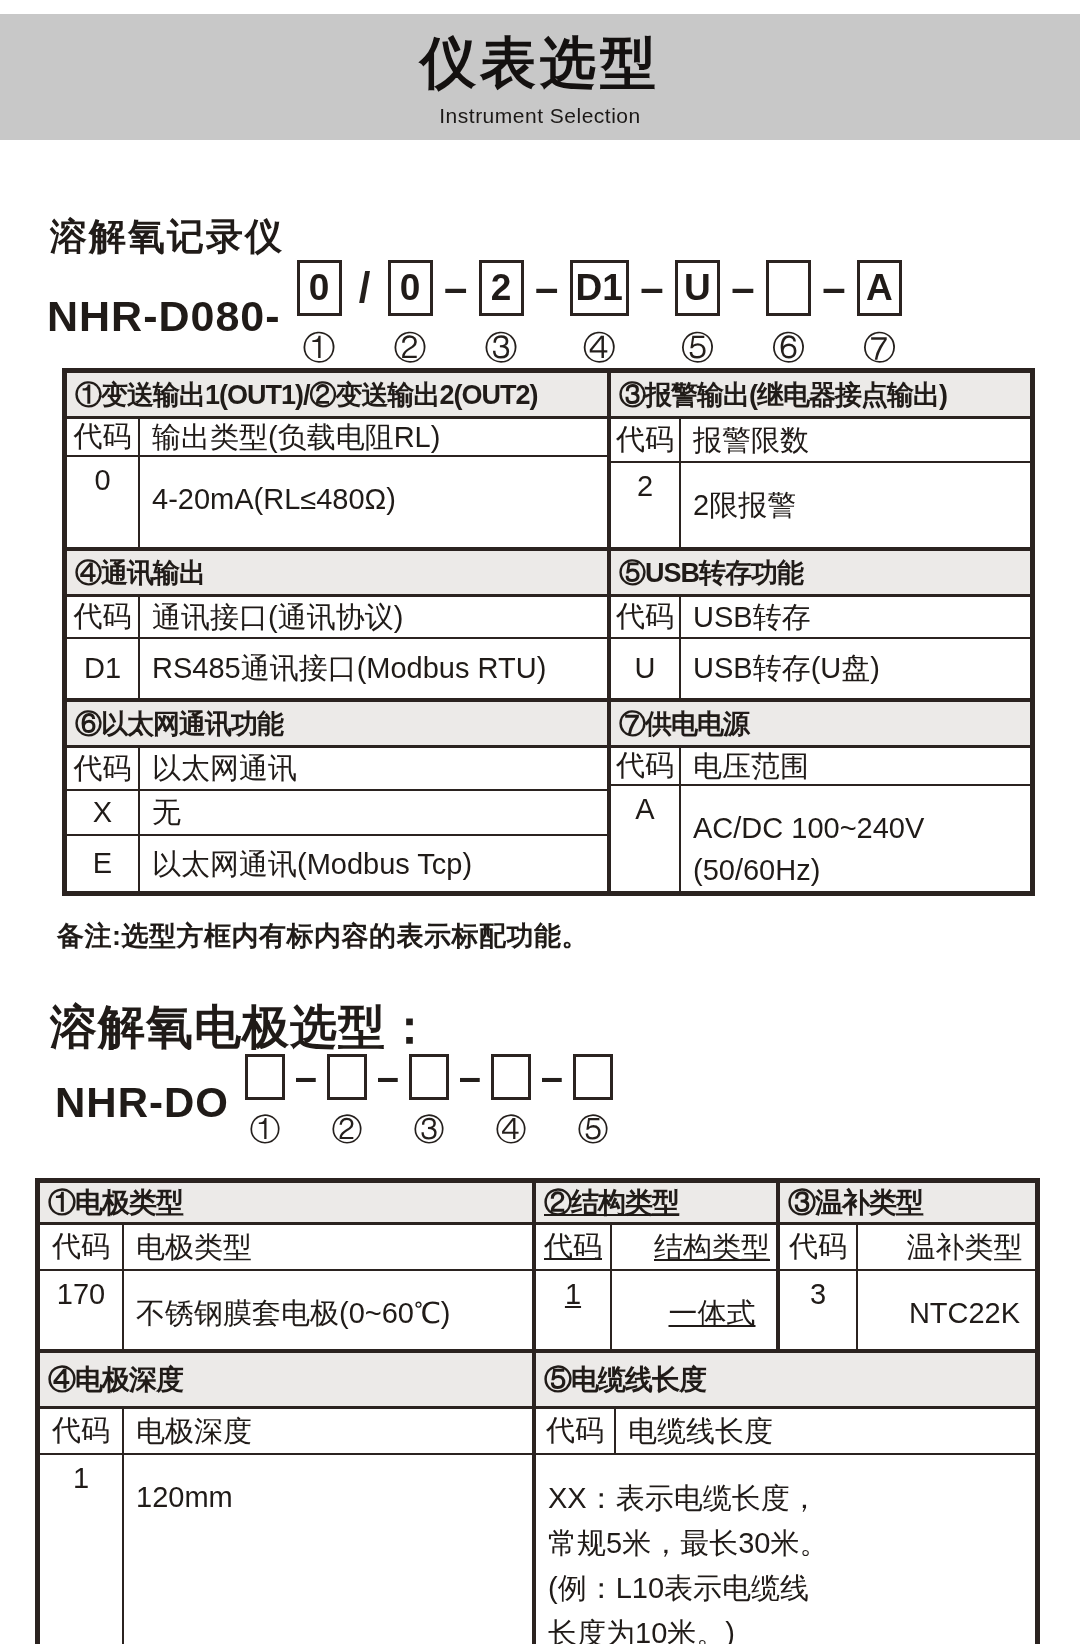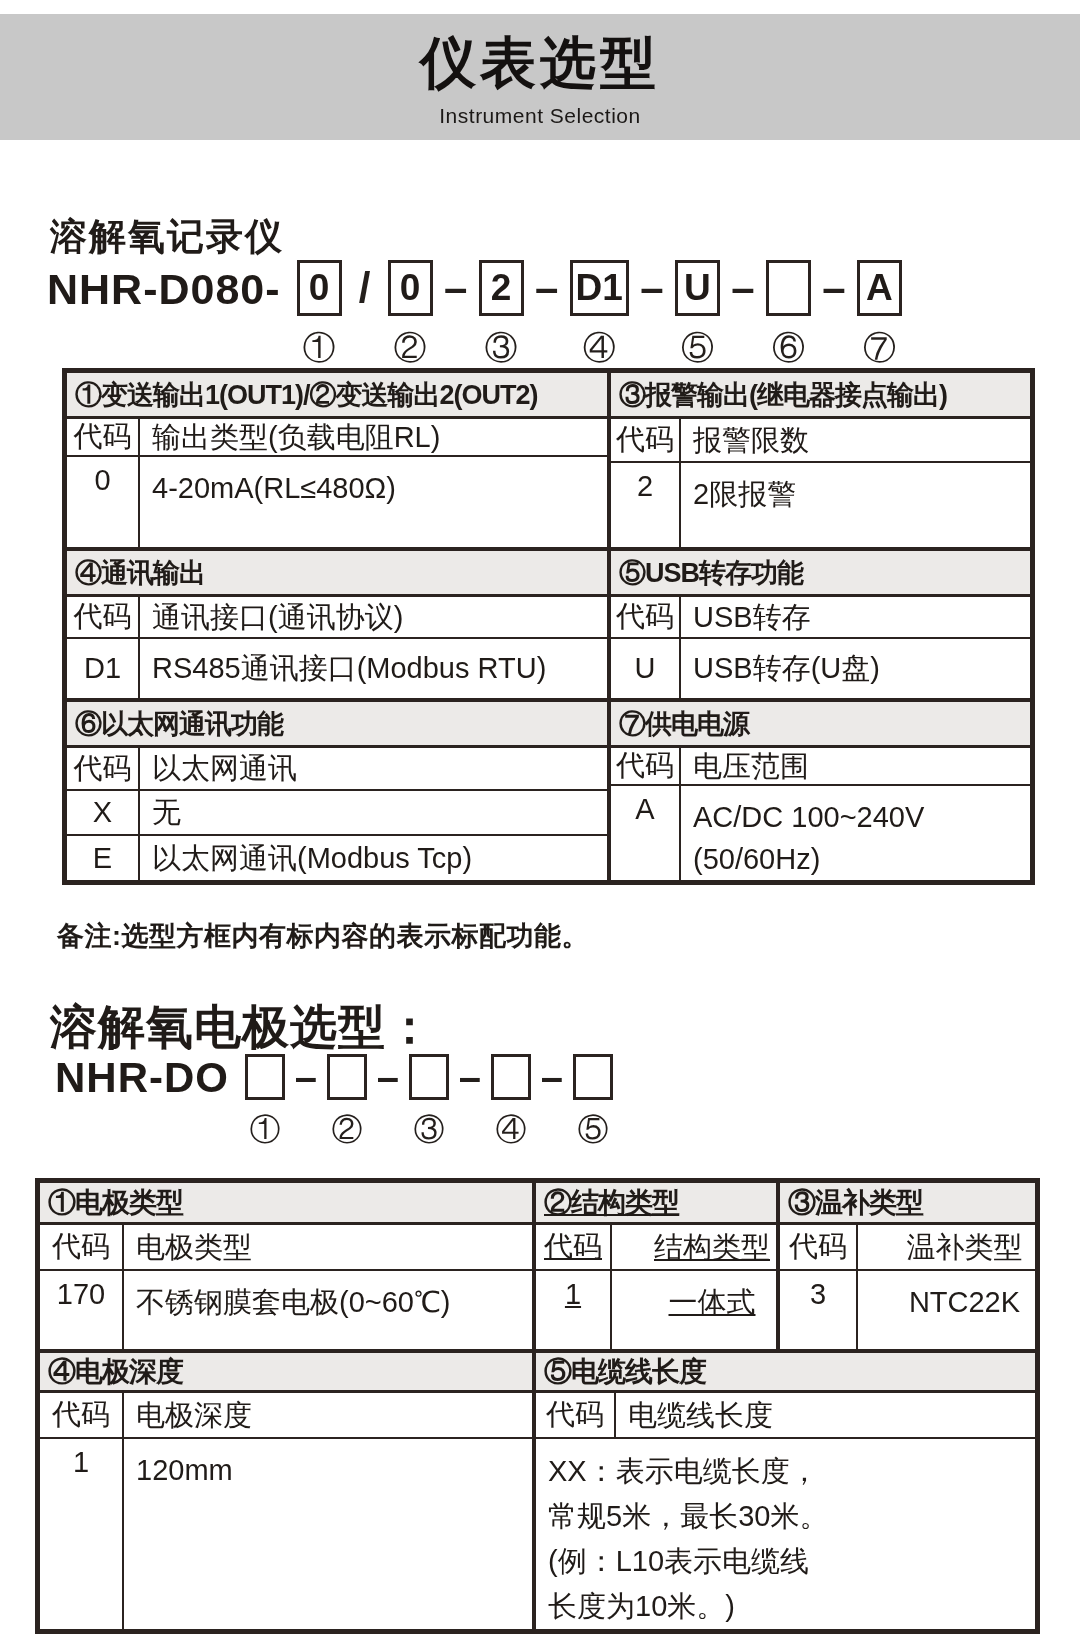--- a/index.html
+++ b/index.html
@@ -16,21 +16,21 @@
   .banner {
     position:absolute; left:0; top:14px; width:1080px; height:126px;
     background:#c8c8c8; text-align:center;
   }
   .banner-title { padding-top:12px; font-size:56px; font-weight:700; letter-spacing:4px; color:#141110; }
   .banner-sub   { font-size:21px; color:#1b1816; margin-top:2px; letter-spacing:0.5px; }
 
   
   .rec-title { position:absolute; left:50px; top:212px; font-size:37px; font-weight:600; letter-spacing:2px; }
 
-  .model-row { position:absolute; display:flex; align-items:flex-start; }
+  .model-row { position:absolute; display:flex; align-items:center; }
   .m1 { left:47px; top:260px; }
   .m2 { left:55px; top:1054px; }
   .model-prefix { font-weight:700; letter-spacing:1px; margin-right:16px; }
   .m1 .model-prefix { font-size:43px; line-height:58px; }
   .m2 .model-prefix { font-size:42px; line-height:48px; }
   .seg { display:flex; }
   .seg-sep { text-align:center; font-weight:900; color:#241f1c; }
   .m1 .seg-sep { width:46px; line-height:56px; font-size:42px; }
   .m2 .seg-sep { width:42px; line-height:46px; font-size:40px; }
   .seg-col { display:flex; flex-direction:column; align-items:center; }
@@ -58,21 +58,21 @@
   .ccell {
     border-right:2px solid #2b2320; flex-shrink:0;
     display:flex; align-items:center; justify-content:center;
   }
   .dcell {
     flex:1; display:flex; align-items:center; padding-left:12px;
     white-space:pre-line; line-height:1.45;
   }
   .center { justify-content:center; padding-left:0;margin-left:36px; }
   .va-top .ccell { align-items:flex-start; padding-top:7px; }
-  .va-top .dcell { align-items:flex-start; padding-top:10px; }
+  .va-top .dcell { align-items:flex-start; padding-top:21px; }
   .grow { flex:1 1 auto; }.h38{height:38px}.h42{height:42px}.h43{height:43px}
   .h44{height:44px}.h45{height:45px}.h59{min-height:59px}
   .h78{min-height:78px}.h90{min-height:90px}.h170{min-height:170px}
 
   
   .t1 { left:62px; top:368px; width:973px; }
   .t1 .hdr { height:46px; font-size:27px; }
   .t1 .crow, .t1 .drow { font-size:29px; }
   .t1sec { display:flex; }
   .t1sec + .t1sec { border-top:4px solid #2b2320; }
@@ -88,21 +88,21 @@
 
   
   .t2 { left:35px; top:1178px; width:1005px; }
   .t2 .hdr { font-size:28px; }
   .t2 .crow, .t2 .drow { font-size:29px; }
   .t2band { display:flex; }
   .t2band + .t2band { border-top:4px solid #2b2320; }
   .t2sec { display:flex; flex-direction:column; }
   .t2sec + .t2sec { border-left:0; }
   .t2top .hdr { height:42px; }
-  .t2bot .hdr { height:40px;text-align:right; }
+  .t2bot .hdr { height:56px;text-align:right; }
   .t2top .crow, .t2bot .crow { height:46px; }
   .sec-a { width:496px; border-right:4px solid #2b2320;text-align:center; }
   .sec-b { width:244px; border-right:4px solid #2b2320;text-decoration:underline; }
   .sec-c { flex:1; }
   .sec-d { width:496px; border-right:4px solid #2b2320; }
   .sec-e { flex:1; }
   .sec-a .ccell, .sec-d .ccell { width:84px; }
   .sec-b .ccell { width:76px; }
   .sec-c .ccell { width:78px; }
   .sec-e .ccell { width:80px; }

